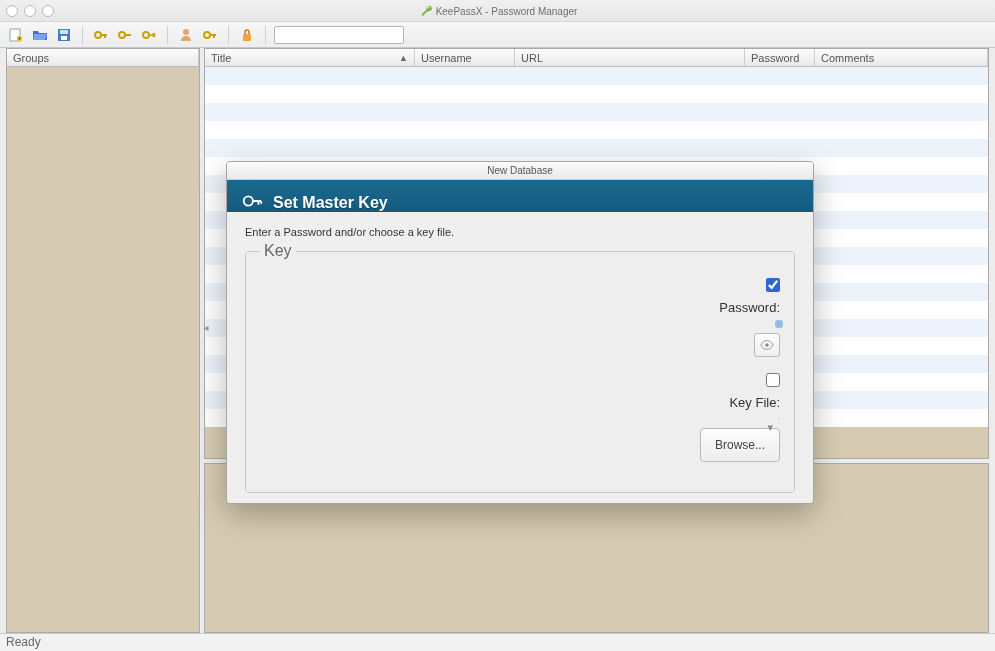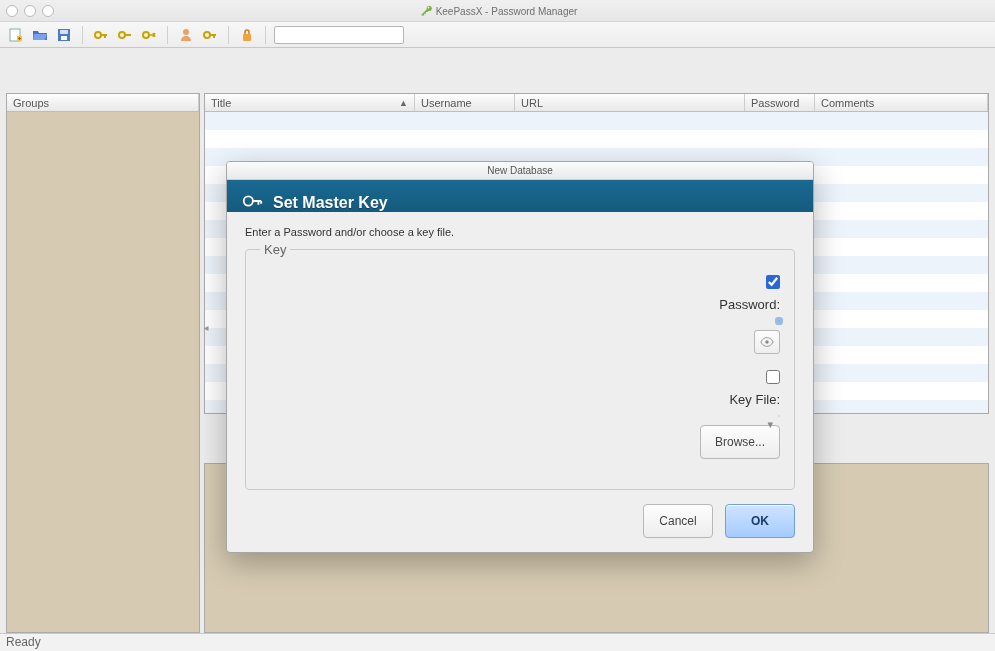--- a/index.html
+++ b/index.html
@@ -14,21 +14,21 @@
   .title-center svg { vertical-align:-3px; margin-right:4px; }
 
   
   .toolbar { height:26px; background:linear-gradient(#f7f7f7,#ededed); border-bottom:1px solid #c7c7c7; display:flex; align-items:center; padding:0 6px; gap:4px; }
   .tb-btn { width:20px; height:20px; display:flex; align-items:center; justify-content:center; }
   .tb-sep { width:1px; height:18px; background:#d0d0d0; margin:0 4px; }
   .tb-search { width:130px; height:18px; border:1px solid #b5b5b5; border-radius:2px; background:#fff; }
 
   
   .workspace { position:absolute; top:48px; left:6px; right:6px; bottom:18px; display:flex; gap:4px; }
-  .pane { background:#d6cbb2; border:1px solid #aaa;margin-top:45px; }
+  .pane { background:#d6cbb2; border:1px solid #aaa; }
   .left-pane { width:194px; display:flex; flex-direction:column; }
   .right-stack { flex:1; display:flex; flex-direction:column; gap:4px; }
   .list-pane { flex:1; position:relative; overflow:hidden; }
   .detail-pane { height:170px; }
 
   
   .col-header { height:18px; background:linear-gradient(#fdfdfd,#e8e8e8); border-bottom:1px solid #bdbdbd; display:flex; align-items:center; font-size:11px; color:#555; }
   .col-header .col { padding:0 6px; border-right:1px solid #ccc; height:100%; display:flex; align-items:center; }
   .sort-tri { margin-left:auto; font-size:9px; color:#666; }
 
@@ -44,21 +44,21 @@
   
   .vsplit { position:absolute; left:202px; top:48%; width:8px; height:30px; display:flex; align-items:center; justify-content:center; color:#9c9c9c; font-size:10px; }
 
   
   .dialog { position:absolute; left:226px; top:161px; width:588px; background:#efefef; border:1px solid #a6a6a6; box-shadow:0 10px 30px rgba(0,0,0,.28); border-radius:4px; overflow:hidden; }
   .dlg-title { height:18px; text-align:center; font-size:10px; color:#555; background:linear-gradient(#fbfbfb,#e9e9e9); border-bottom:1px solid #cfcfcf; line-height:18px; }
   .dlg-banner { height:32px; background:linear-gradient(#1a6992,#155a7e); color:#fff; display:flex; align-items:flex-end; gap:10px; padding:0 14px; font-size:16px; font-weight:600; text-shadow:0 1px 0 rgba(0,0,0,.3); }
   .dlg-body { padding:14px 18px 10px 18px; }
   .instr { font-size:11px; color:#333; margin-bottom:4px; }
   fieldset.key { border:1px solid #c9c9c9; border-radius:4px; padding:18px 14px 14px 14px; margin-top:2px; background:#eee; position:relative; }
-  fieldset.key legend { font-size:13px; color:#666; padding:0 4px; }
+  fieldset.key legend { font-size:16px; color:#666; padding:0 4px; }
   .field-row { display:flex; align-items:flex-end; gap:8px; margin-bottom:16px;flex-direction:column; }
   .field-row label { font-size:13px; color:#333; }
   input[type=checkbox] { width:14px; height:14px; accent-color:#2a67d4; }
   .txt { height:22px; border:1px solid #9c9c9c; background:#fff; border-radius:3px; }
   .txt.focus { border:1px solid #6ea6e8; box-shadow:0 0 0 3px rgba(84,152,224,.55); }
   .eye-btn { width:26px; height:24px; border:1px solid #b8b8b8; border-radius:3px; background:linear-gradient(#fdfdfd,#eee); display:flex; align-items:center; justify-content:center; }
   .combo { height:22px; border:1px solid #cfcfcf; background:#fff; border-radius:3px; position:relative; }
   .combo:after { content:"▾"; position:absolute; right:6px; top:2px; color:#888; font-size:11px; }
   .btn { height:24px; border:1px solid #b8b8b8; border-radius:4px; background:linear-gradient(#fdfdfd,#ededed); font-size:12px; color:#444; padding:16px 14px; display:inline-flex; align-items:center; justify-content:center; }
   .btn.primary { background:linear-gradient(#cfe4ff,#a6cbff); border-color:#6f9fe0; color:#1b3c6b; font-weight:600; box-shadow:inset 0 1px 0 #fff; }
@@ -225,17 +225,13 @@
 
       <div class="field-row">
         <input type="checkbox" style="">
         <label>Key File:</label>
         <div class="combo" style="flex:1"></div>
         <button class="btn">Browse...</button>
       </div>
 
     </fieldset>
   </div>
-  <div class="dlg-footer">
-    <button class="btn" style="width:70px">Cancel</button>
-    <button class="btn primary" style="width:70px">OK</button>
-  </div>
 </div>
 
 </body></html>

